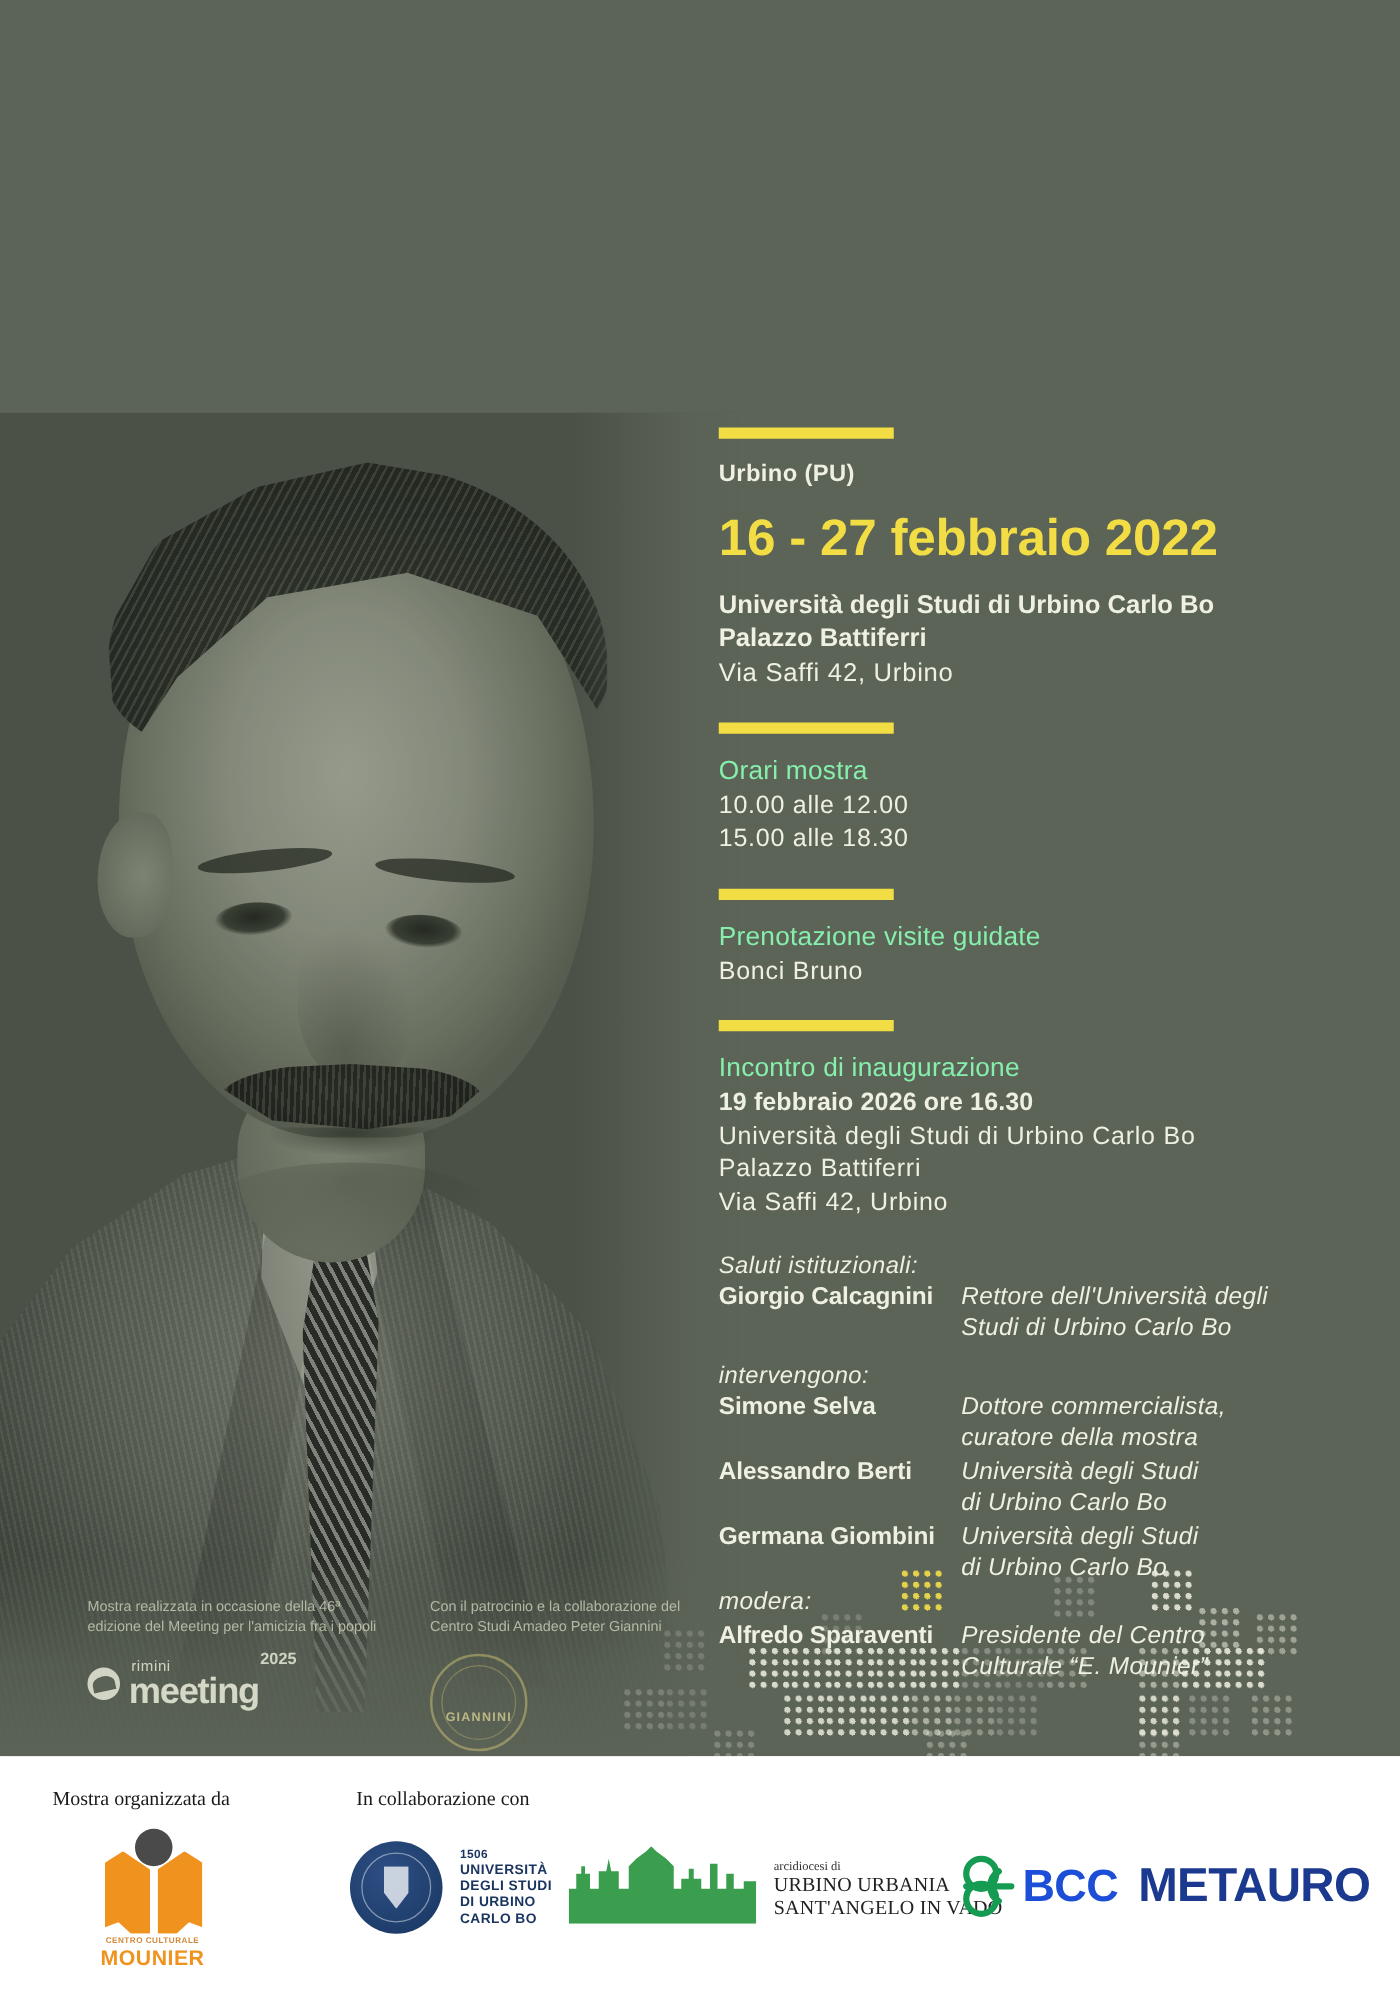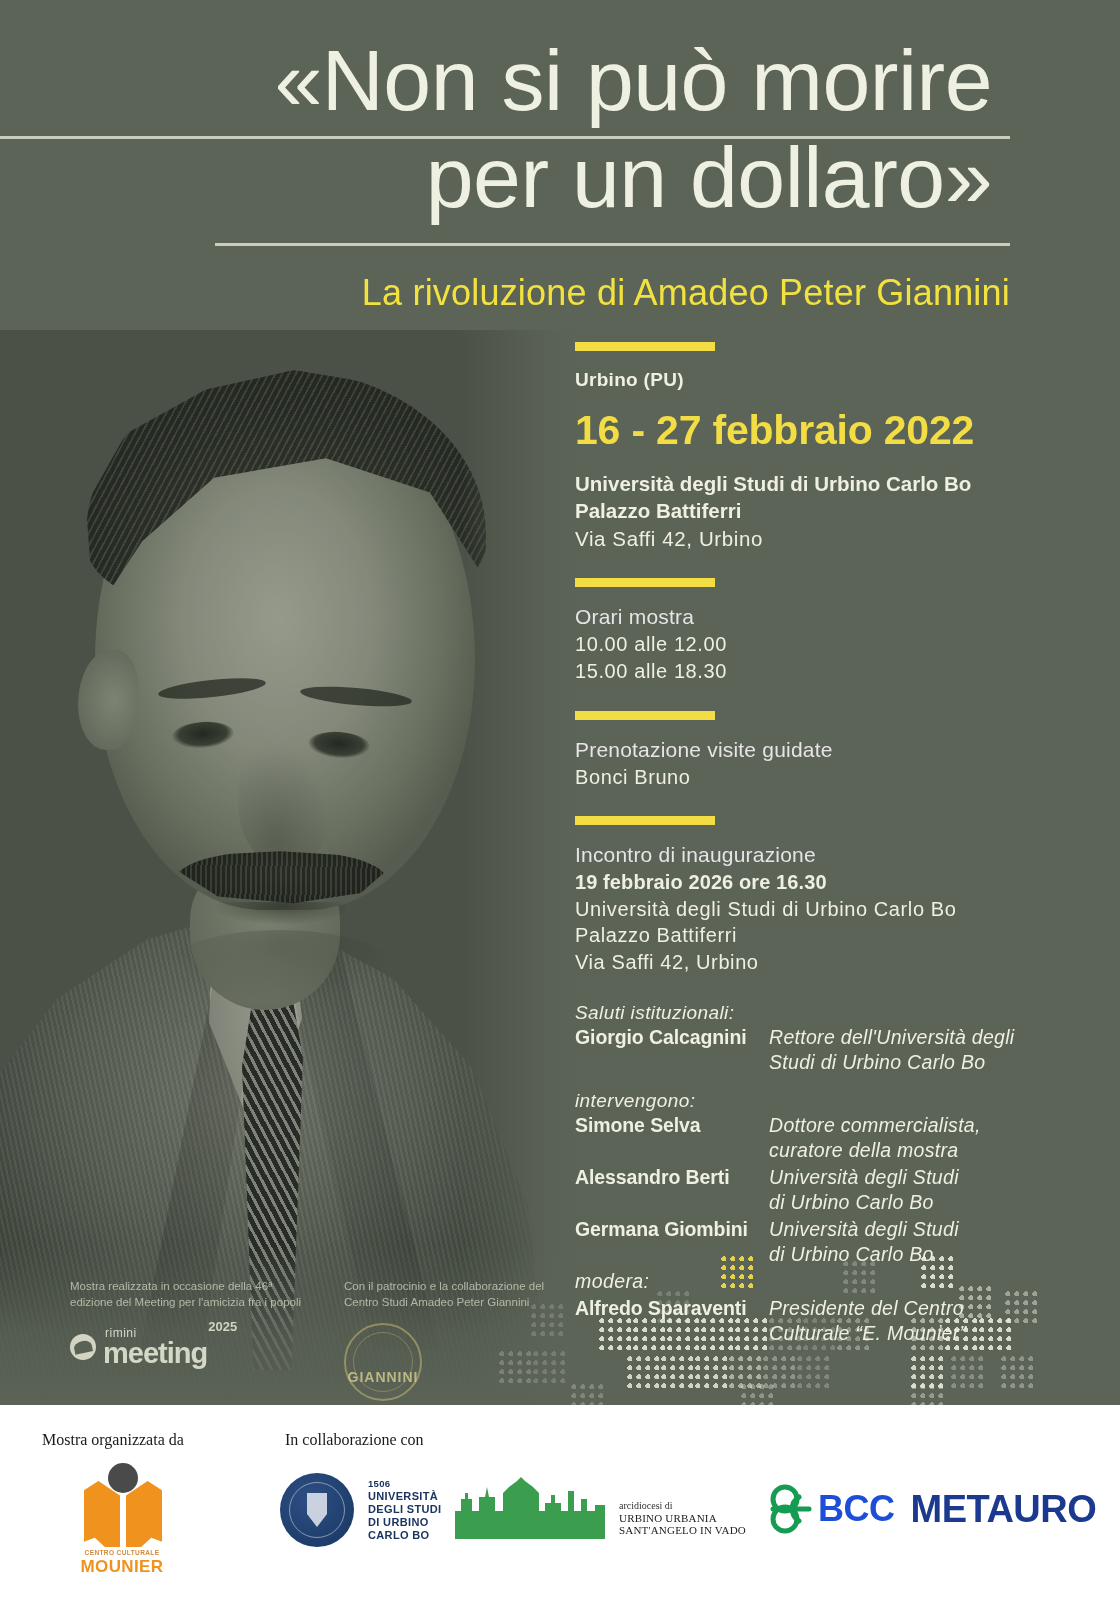--- a/index.html
+++ b/index.html
@@ -252,21 +252,21 @@
     line-height: 1.34;
   }
   .venue-r {
     font-size: 20.5px;
     font-weight: normal;
     line-height: 1.34;
     letter-spacing: 0.6px;
   }
   .sec-head {
     font-size: 21px;
-    color: #e5e5e5;
+    color: #86efac;
     letter-spacing: 0.2px;
     margin-bottom: 2px;
   }
   .sec-line {
     font-size: 20px;
     line-height: 1.33;
     letter-spacing: 0.6px;
   }
   .sec-line.bold { font-weight: bold; letter-spacing: 0.1px; }
 
@@ -395,21 +395,21 @@
     content: "";
     position: absolute;
     left: 7px; top: 7px; right: 7px; bottom: 7px;
     border-radius: 50%;
     border: 1px solid rgba(214,203,120,0.40);
   }
   .seal-word {
     position: absolute;
     left: 0; right: 0; top: 44px;
     text-align: center;
-    font-size: 14px;
+    font-size: 10px;
     font-weight: bold;
     letter-spacing: 1px;
     color: rgba(226,217,150,0.85);
   }
 
   
   .footer {
     position: absolute;
     left: 0; top: 1405px;
     width: 1120px; height: 164px;
@@ -479,21 +479,21 @@
   }
   .uni-text { margin-left: 14px; line-height: 1.18; }
   .uni-year { font-size: 9.5px; font-weight: bold; color: #1b3560; letter-spacing: .3px; }
   .uni-name { font-size: 11px; font-weight: bold; color: #1b3560; letter-spacing: .35px; }
 
   
   .arci { position: absolute; left: 455px; top: 72px; display: flex; align-items: flex-end; }
   .arci-sky { position: relative; width: 150px; height: 62px; }
   .arci-txt { margin-left: 14px; font-family: "Liberation Serif", serif; line-height: 1.16; padding-bottom: 2px;}
   .arci-small { font-size: 10px; color: #333; }
-  .arci-big { font-size: 11px; color: #222; letter-spacing: .2px; }
+  .arci-big { font-size: 16px; color: #222; letter-spacing: .2px; }
 
   
   .bcc { position: absolute; left: 765px; top: 78px; display: flex; align-items: center; }
   .bcc-mark { width: 52px; height: 52px; position: relative; }
   .bcc-word {
     margin-left: 1px; font-size: 36px; font-weight: bold;
     color: #1d4ed8; letter-spacing: -0.5px; line-height: 1;
   }
   .metauro-word {
     margin-left: 16px; font-size: 38px; font-weight: bold;
@@ -525,27 +525,20 @@
         <div class="nose"></div>
         <div class="moustache"></div>
         <div class="mouth"></div>
         <div class="chin-shadow"></div>
         <div class="photo-tint"></div>
         <div class="portrait-fade-right"></div>
         <div class="portrait-fade-bottom"></div>
       </div>
     </div>
 
-    <div class="title-block">
-      <div class="title-line t1">«Non si può morire</div>
-      <div class="rule rule-1"></div>
-      <div class="title-line t2">per un dollaro»</div>
-      <div class="rule rule-2"></div>
-      <div class="subtitle">La rivoluzione di Amadeo Peter Giannini</div>
-    </div>
 
     <div class="info">
 
       <div class="ybar"></div>
       <div class="loc">Urbino (PU)</div>
       <div class="dates">16 - 27 febbraio 2022</div>
       <div class="venue-b">Università degli Studi di Urbino Carlo Bo</div>
       <div class="venue-b">Palazzo Battiferri</div>
       <div class="venue-r">Via Saffi 42, Urbino</div>
 

